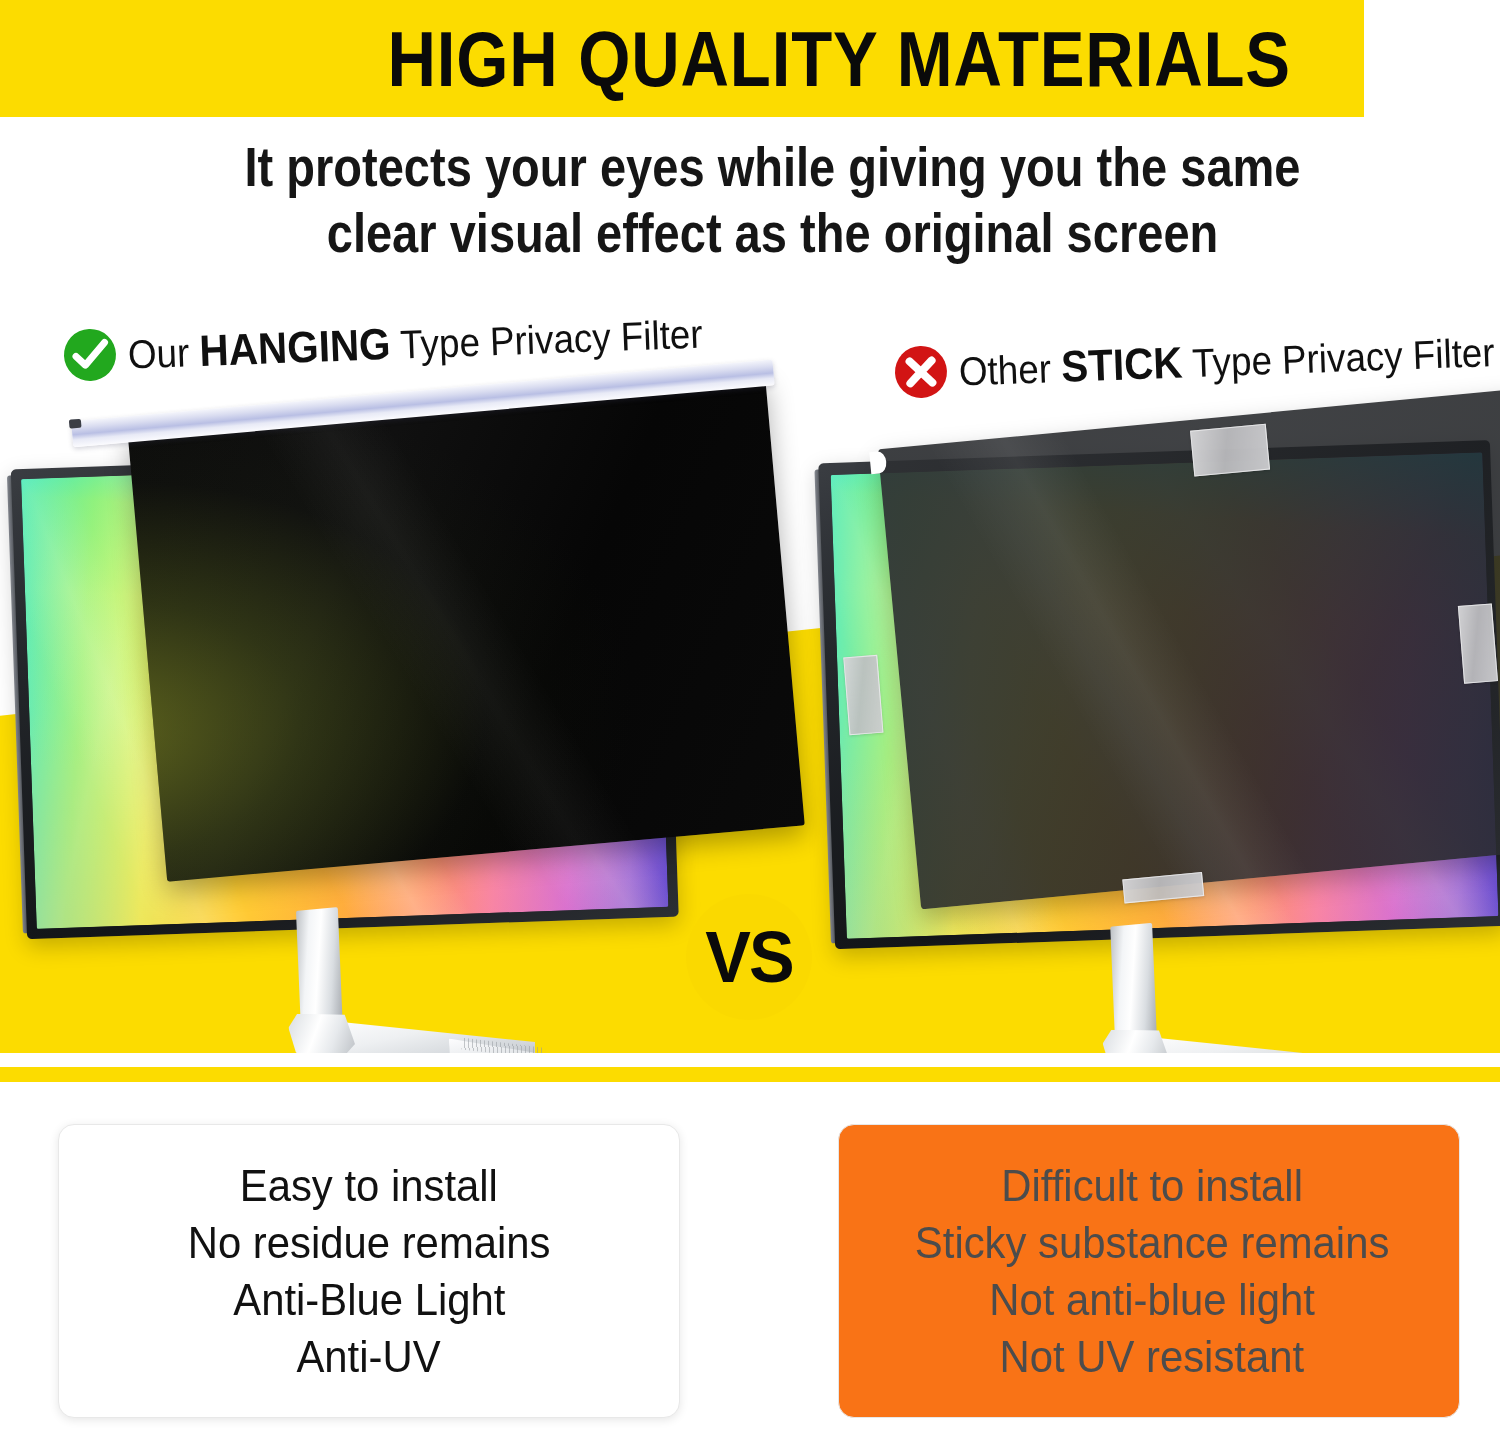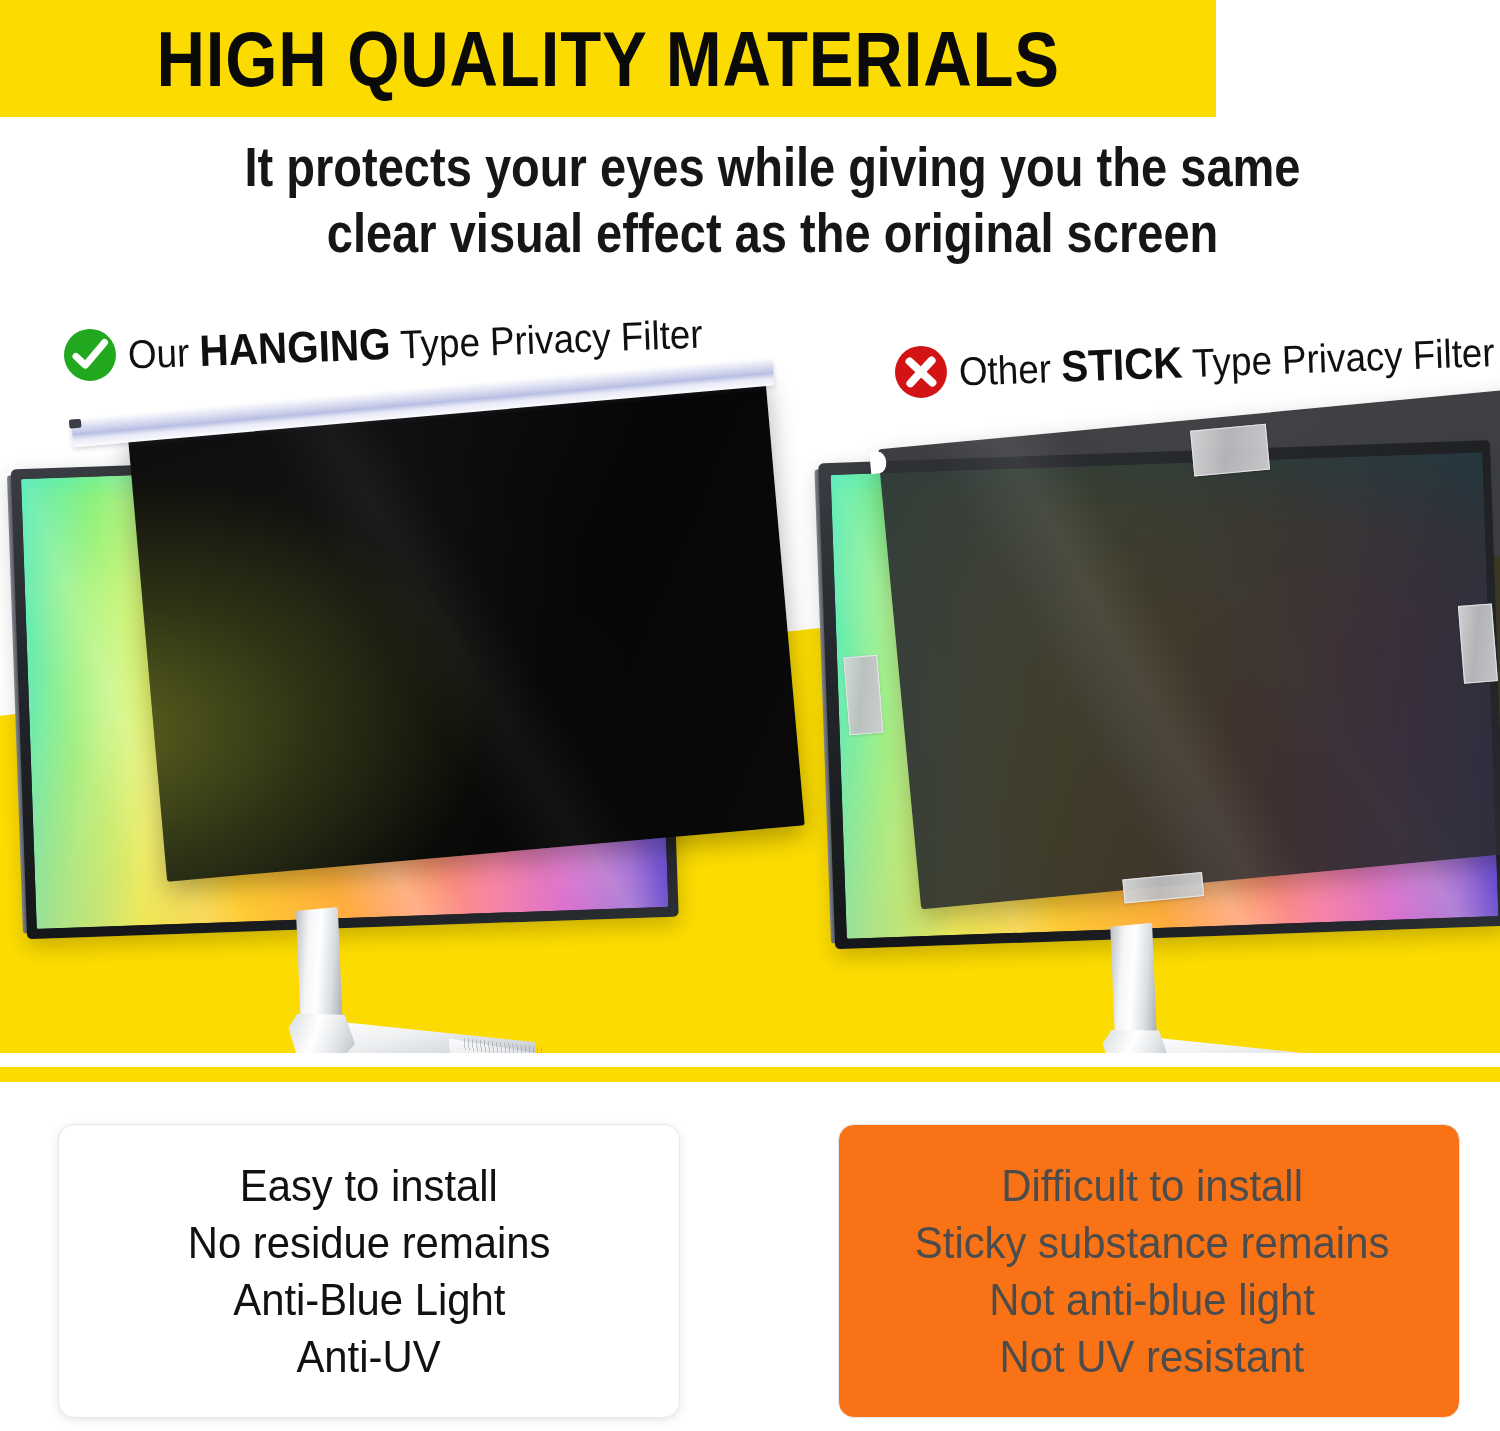--- a/index.html
+++ b/index.html
@@ -17,25 +17,25 @@
     width: 1500px;
     height: 1431px;
     background: #ffffff;
     overflow: hidden;
   }
 
   
   .header-banner {
     position: absolute;
     left: 0; top: 0;
-    width: 1216px; height: 117px;
+    width: 1364px; height: 117px;
     background: #fcdc00;
     display: flex;
     align-items: center;
-    justify-content: center;
+    justify-content: flex-end;
   }
   .header-title {
     font-family: "Liberation Sans Narrow", "Liberation Sans", sans-serif;
     font-weight: bold;
     font-size: 78px;
     line-height: 1;
     color: #0a0a0a;
     letter-spacing: 1px;
     transform: scaleX(0.86);
     transform-origin: center center;
@@ -513,20 +513,23 @@
         <circle cx="28" cy="28" r="26" fill="#d21414"></circle>
         <path d="M17 17 L39 39 M39 17 L17 39" fill="none" stroke="#ffffff" stroke-width="8" stroke-linecap="round"></path>
       </svg>
       <div class="label-text">
         <span>Other</span>
         <span class="strong">STICK</span>
         <span>Type Privacy Filter</span>
       </div>
     </div>
 
+    <div class="vs-badge">
+      <span class="vs-text">VS</span>
+    </div>
 
   </div>
 
   <div class="divider-stripe"></div>
 
   <div class="cards">
 
     <div class="card good">
       <div class="card-line">Easy to install</div>
       <div class="card-line">No residue remains</div>

